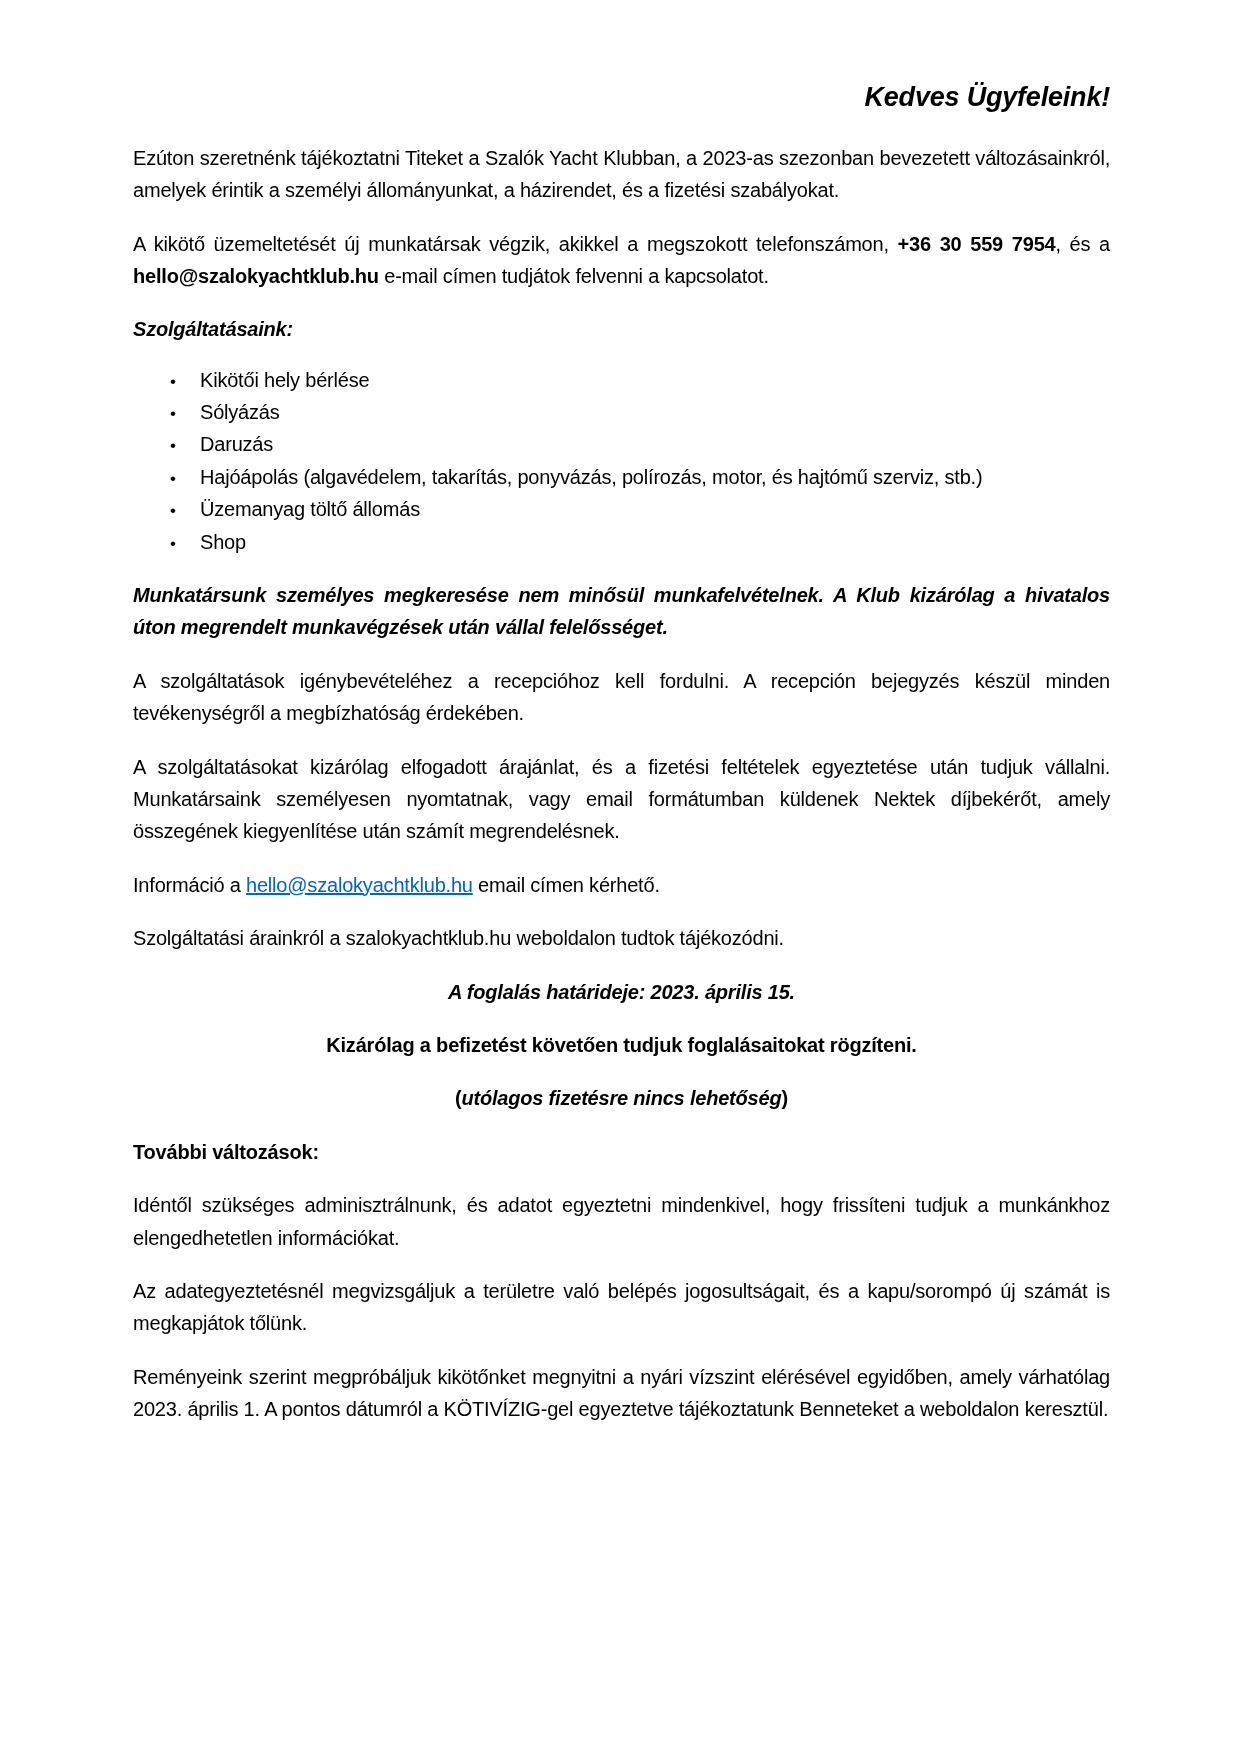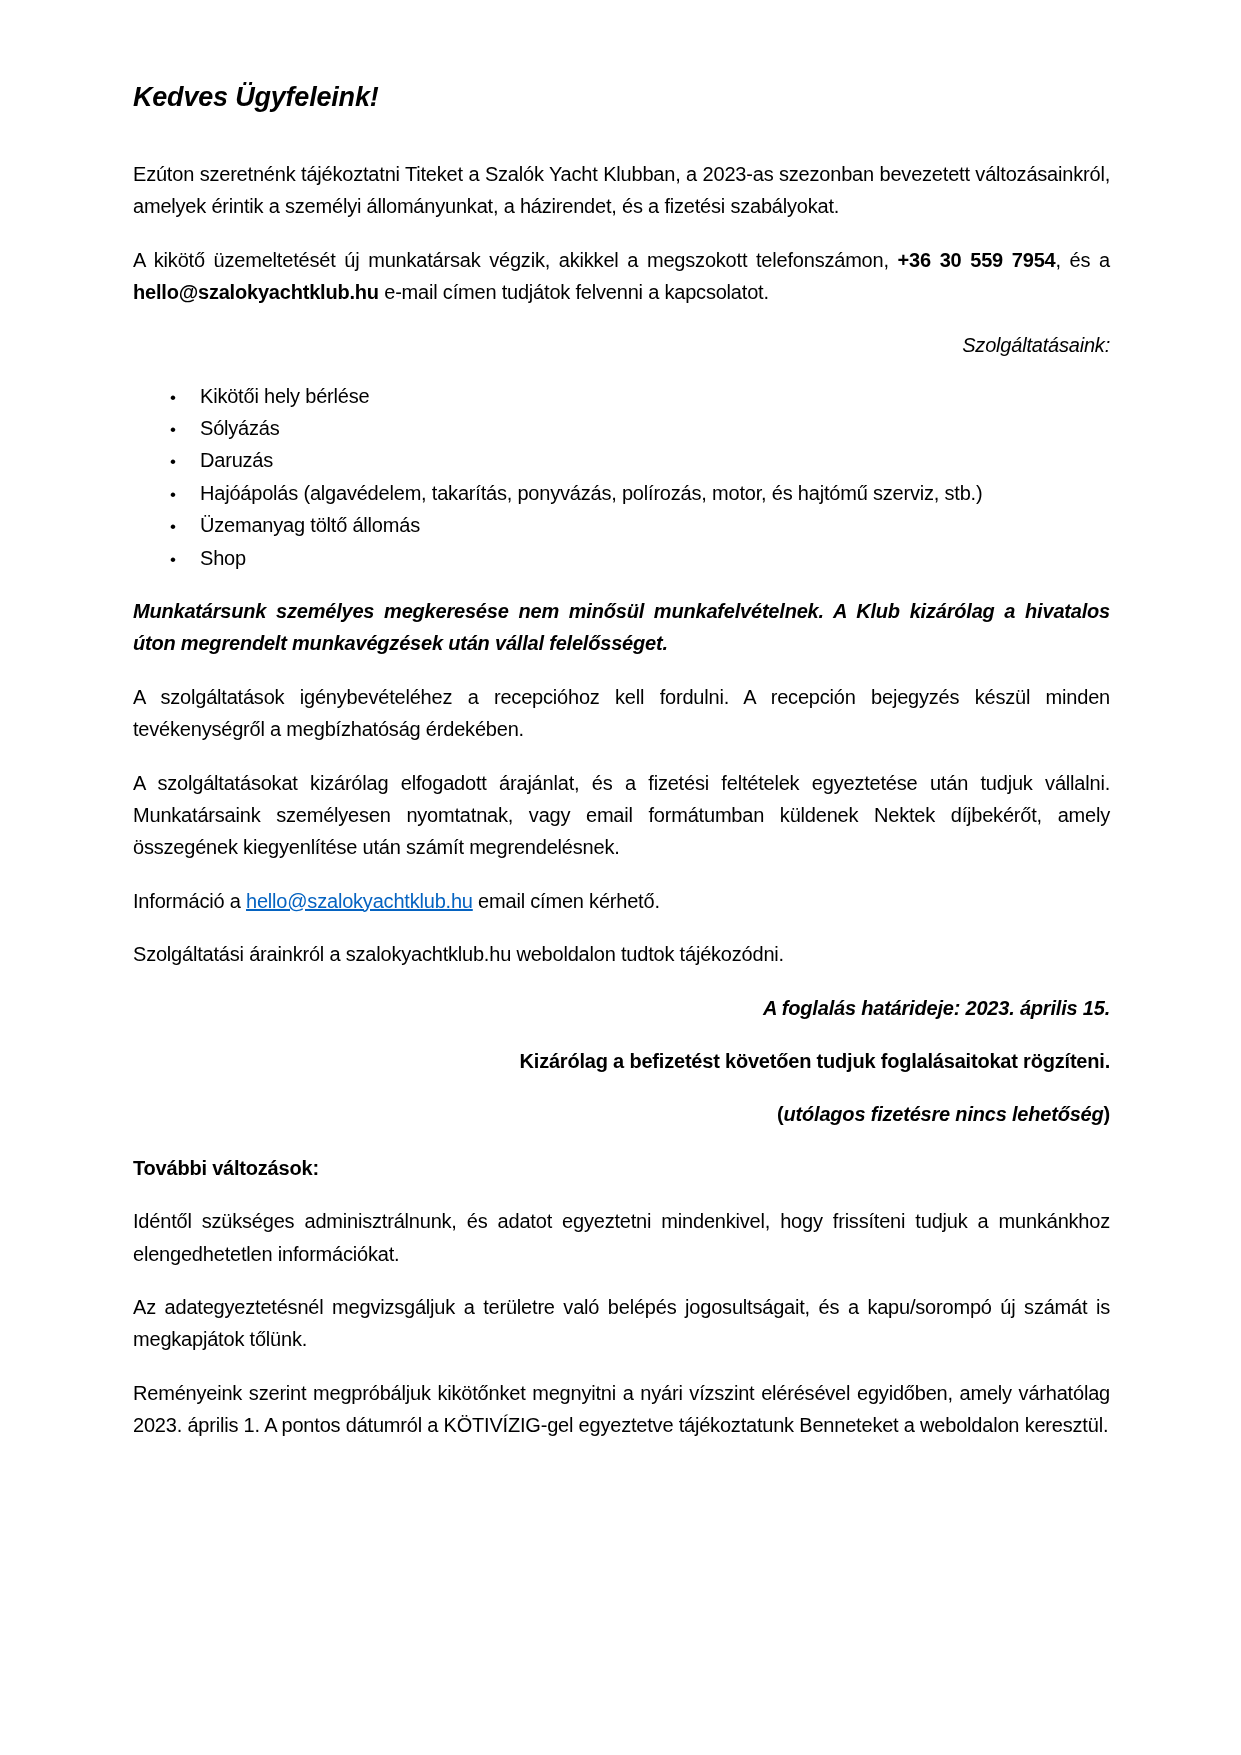--- a/index.html
+++ b/index.html
@@ -10,32 +10,32 @@
     margin: 0 auto;
     background: #ffffff;
     color: #000000;
     font-family: "Liberation Sans", sans-serif;
     font-size: 20px;
     line-height: 1.62;
     padding: 76px 131px 60px 133px;
     letter-spacing: -0.2px;
   }
   .title {
-    text-align: left;
+    text-align: right;
     font-weight: bold;
     font-style: italic;
     font-size: 27px;
-    margin-bottom: 38px;
+    margin-bottom: 22px;
   }
   p.para { margin-bottom: 21px; }
   .justify { text-align: justify; }
-  .center  { text-align: right; }
+  .center  { text-align: center; }
   .bold    { font-weight: bold; }
   .bolditalic { font-weight: bold; font-style: italic; }
-  .heading-bi { font-weight: normal; font-style: italic; margin-bottom: 18px; text-align: right; }
+  .heading-bi { font-weight: bold; font-style: italic; margin-bottom: 18px; }
   .heading-b  { font-weight: bold; margin-bottom: 21px; }
   a.email-link, .link {
     color: #0563C1;
     text-decoration: underline;
     cursor: pointer;
   }
   ul.bullets {
     list-style: none;
     margin: 0 0 21px 0;
     padding-left: 37px;

